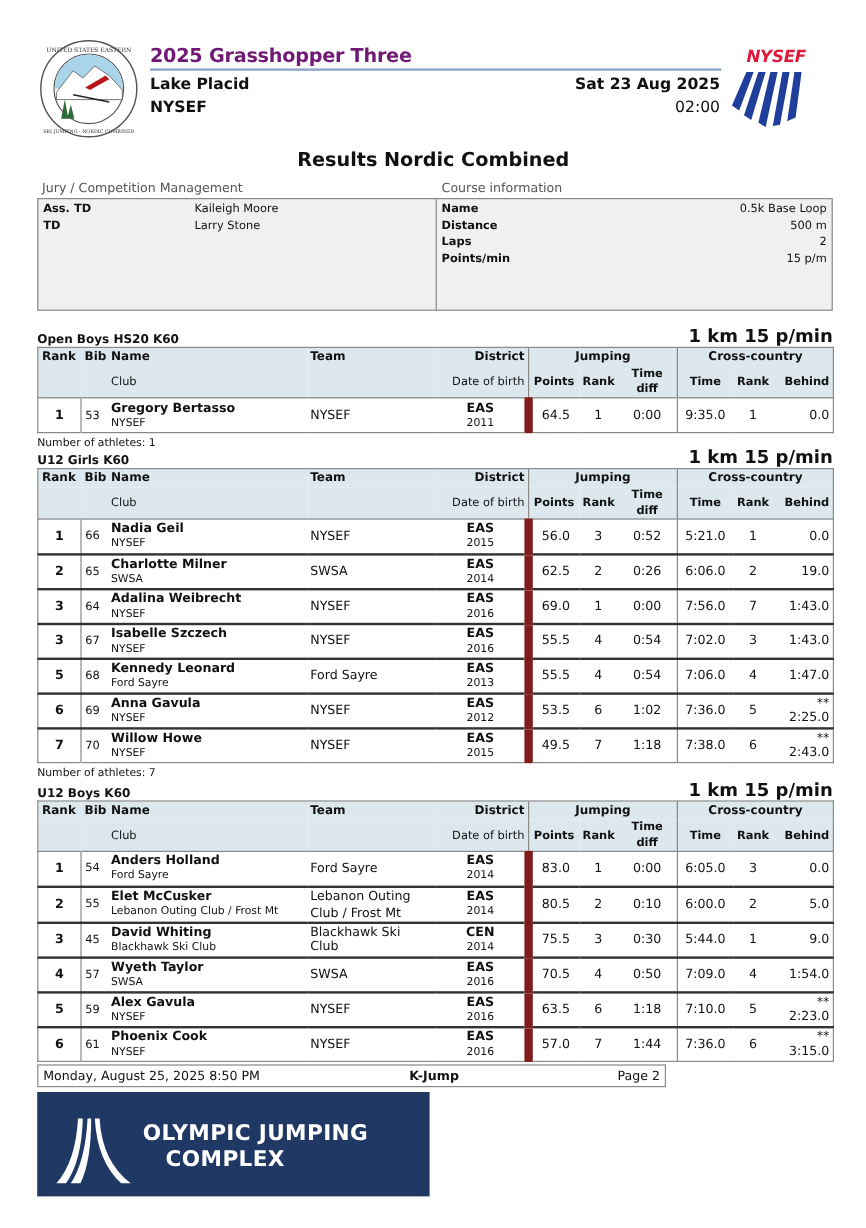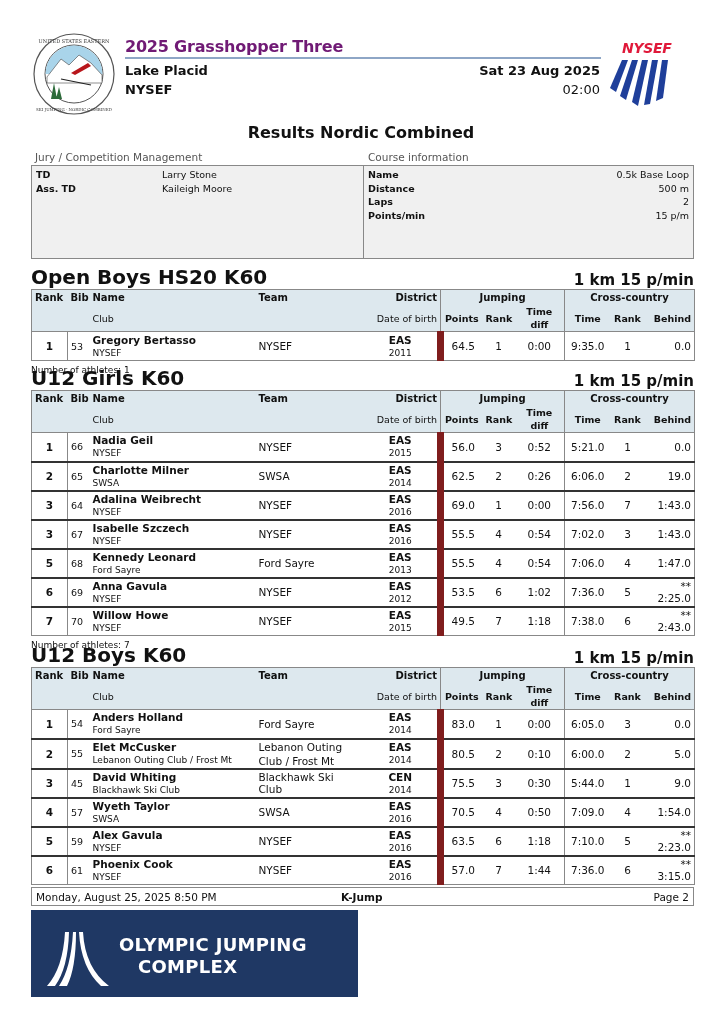--- a/index.html
+++ b/index.html
@@ -27,21 +27,21 @@
   .info-r { flex: 1; padding: 2px 4px; }
   .info-row { display: flex; font-size: 9.5px; line-height: 13.5px; }
   .info-row .k { font-weight: bold; }
   .info-l .info-row .k { width: 126px; }
   .info-r .info-row .k { flex: 1; }
   .info-r .info-row .v { text-align: left; }
 
   
   .section { position: absolute; left: 31px; width: 663px; }
   .sec-head { display: flex; justify-content: space-between; align-items: flex-end; height: 20px; }
-  .sec-name { font-size: 20px; font-weight: bold; }
+  .sec-name { font-size: 10px; font-weight: bold; }
   .sec-meta { font-size: 15px; font-weight: bold; }
   table { border-collapse: collapse; width: 663px; table-layout: fixed; }
   th, td { font-size: 10px; padding: 0 3px; }
   thead tr { background: #dde8ee; }
   thead { border: 1px solid #888; }
   thead th { font-weight: bold; height: 15px; line-height: 15px; text-align: left; }
   thead tr.sub th { font-weight: normal; height: 13px; line-height: 13px; font-size: 9.5px; }
   thead tr.sub th.b { font-weight: bold; }
   tbody tr { border: 1px solid #888; border-top: 2px solid #333; height: 29px; }
   tbody tr:first-child { border-top: 1px solid #888; }
@@ -53,21 +53,21 @@
   .c-dist { text-align: center; border-right: 7px solid #7f1d1d; }
   .dist { font-weight: bold; line-height: 13px; }
   .dob { font-size: 9px; line-height: 12px; }
   .ctr { text-align: center; }
   .rt { text-align: right; }
   .br { border-right: 1px solid #888; }
   .team2 { line-height: 14px; }
   .count { font-size: 9px; margin-top: 4px; }
 
   
-  .footer { position: absolute; left: 31px; top: 887px; width: 663px; height: 19px; border: 1px solid #888; display: flex; align-items: center; justify-content: space-between; padding: 0 4px; font-size: 10.5px; }
+  .footer { position: absolute; left: 31px; top: 887px; width: 524px; height: 19px; border: 1px solid #888; display: flex; align-items: center; justify-content: space-between; padding: 0 4px; font-size: 10.5px; }
   .footer .mid { font-weight: bold; position: absolute; left: 309px; }
   .ojc { position: absolute; left: 31px; top: 910px; width: 327px; height: 87px; background: #1f3864; }
   .ojc .t1 { position: absolute; left: 88px; top: 24px; color: #fff; font-weight: bold; font-size: 18px; letter-spacing: 0.3px; }
   .ojc .t2 { position: absolute; left: 107px; top: 46px; color: #fff; font-weight: bold; font-size: 18px; letter-spacing: 0.3px; }
   .ojc svg { position: absolute; left: 10px; top: 18px; }
 </style>
 </head>
 <body>
 
 <div class="hdr">
@@ -100,26 +100,26 @@
   </div>
 </div>
 
 <div class="main-title">Results Nordic Combined</div>
 
 <div class="box-lbl" style="left:35px;">Jury / Competition Management</div>
 <div class="box-lbl" style="left:368px;">Course information</div>
 <div class="info-wrap">
   <div class="info-l">
     <div class="info-row">
+        <span class="k">Ass. TD</span>
+        <span class="v">Kaileigh Moore</span>
+      </div>
+    <div class="info-row">
         <span class="k">TD</span>
         <span class="v">Larry Stone</span>
-      </div>
-    <div class="info-row">
-        <span class="k">Ass. TD</span>
-        <span class="v">Kaileigh Moore</span>
       </div>
   </div>
   <div class="info-r">
     <div class="info-row">
         <span class="k">Name</span>
         <span class="v">0.5k Base Loop</span>
       </div>
     <div class="info-row">
         <span class="k">Distance</span>
         <span class="v">500 m</span>

